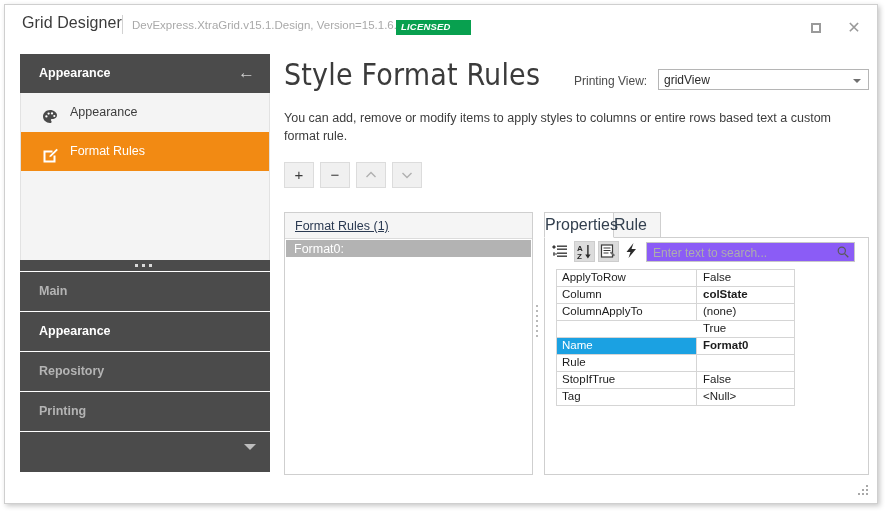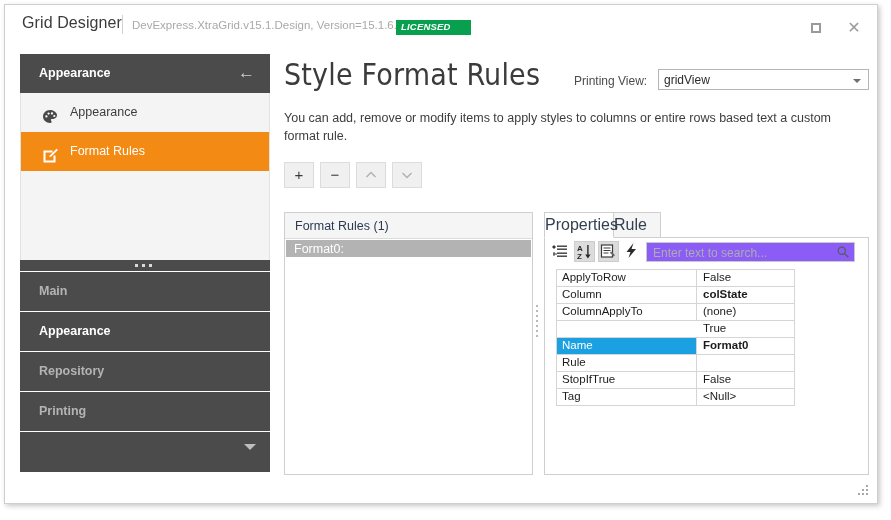--- a/index.html
+++ b/index.html
@@ -294,20 +294,21 @@
     box-sizing: border-box;
   }
   .rules-head {
     height: 26px;
     background: #f5f5f5;
     border-bottom: 1px solid #dcdcdc;
     font-size: 12.5px;
     color: #2b3a52;
     padding: 6px 0 0 10px;
     box-sizing: border-box;
+    text-decoration: underline;
   }
   .rules-item {
     height: 17px;
     background: #b3b3b3;
     color: #ffffff;
     font-size: 12.5px;
     padding: 2px 0 0 8px;
     box-sizing: border-box;
     margin: 1px 1px 0 1px;
     cursor: default;

